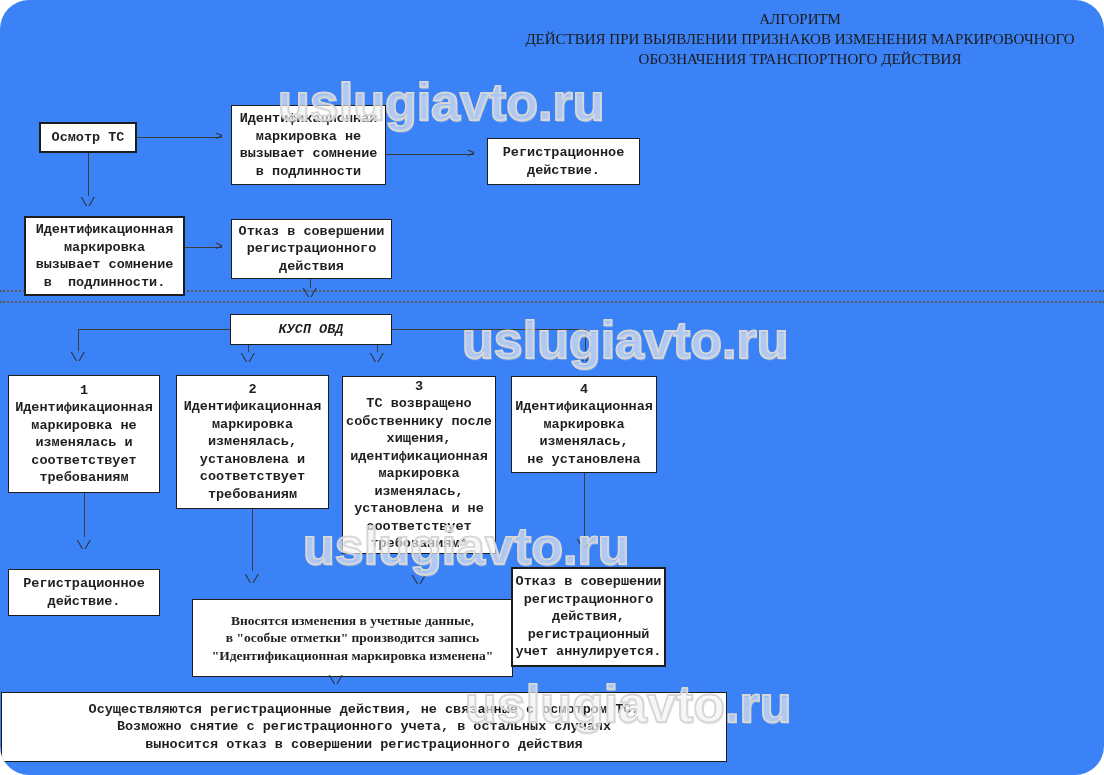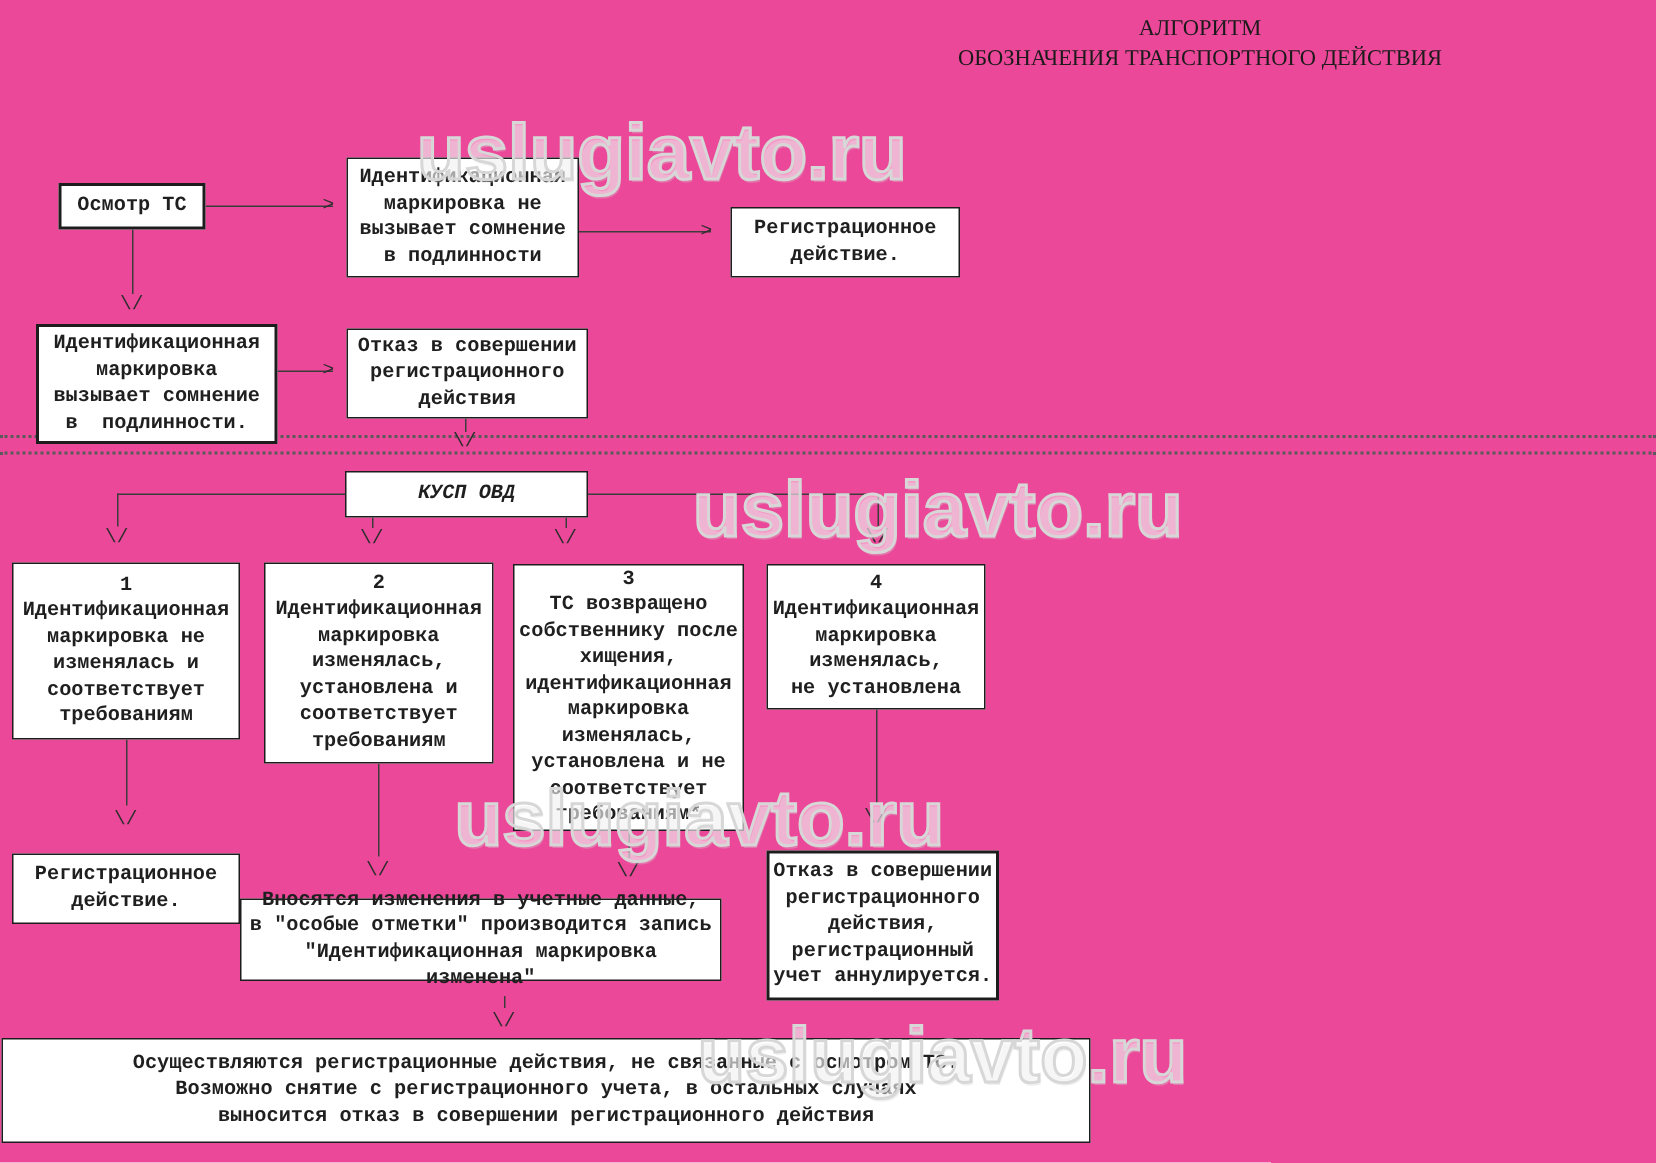--- a/index.html
+++ b/index.html
@@ -1,22 +1,23 @@
 <!DOCTYPE html>
 <html><head>
 <meta charset="utf-8">
 <style>
   html, body { margin: 0; padding: 0; background: #ffffff; }
   #canvas {
     position: relative;
     width: 1104px;
     height: 775px;
-    background: #ec4899;
+    background: #3b82f6;
     overflow: hidden;
     font-family: "Liberation Mono", "DejaVu Sans Mono", monospace;
+    border-radius: 29px;
   }
 
   
   #title {
     position: absolute;
     left: 505px; top: 9px; width: 590px;
     text-align: center;
     font-family: "Liberation Serif", "DejaVu Serif", serif;
     font-size: 15px;
     line-height: 20px;
@@ -85,20 +86,21 @@
     white-space: nowrap;
   }
 </style>
 </head>
 <body>
 
 <div id="canvas">
 
   <div id="title">
     <div>АЛГОРИТМ</div>
+    <div>ДЕЙСТВИЯ ПРИ ВЫЯВЛЕНИИ ПРИЗНАКОВ ИЗМЕНЕНИЯ МАРКИРОВОЧНОГО</div>
     <div>ОБОЗНАЧЕНИЯ ТРАНСПОРТНОГО ДЕЙСТВИЯ</div>
   </div>
 
   <div class="dotted" style="top:290px;"></div>
   <div class="dotted" style="top:301px;"></div>
 
   <div class="hline" style="left:137px; top:137px; width:85px;"></div>
   <div class="vline" style="left:88px; top:152px; height:44px;"></div>
   <div class="hline" style="left:386px; top:154px; width:88px;"></div>
   <div class="hline" style="left:185px; top:247px; width:37px;"></div>
@@ -181,21 +183,21 @@
 
   <div class="node" style="left:511px; top:376px; width:146px; height:97px;">4
 Идентификационная
 маркировка
 изменялась,
 не установлена</div>
 
   <div class="node" style="left:8px; top:569px; width:152px; height:47px;">Регистрационное
 действие.</div>
 
-  <div class="node" style="left:160px; top:599px; width:321px; height:55px;">Вносятся изменения в учетные данные,
+  <div class="node" style="left:192px; top:599px; width:321px; height:78px;font-family:Liberation Serif, serif;">Вносятся изменения в учетные данные,
 в "особые отметки" производится запись
 "Идентификационная маркировка изменена"</div>
 
   <div class="node b2" style="left:511px; top:567px; width:155px; height:100px;">Отказ в совершении
 регистрационного
 действия,
 регистрационный
 учет аннулируется.</div>
 
   <div class="node" style="left:1px; top:692px; width:726px; height:70px;">Осуществляются регистрационные действия, не связанные с осмотром ТС.

